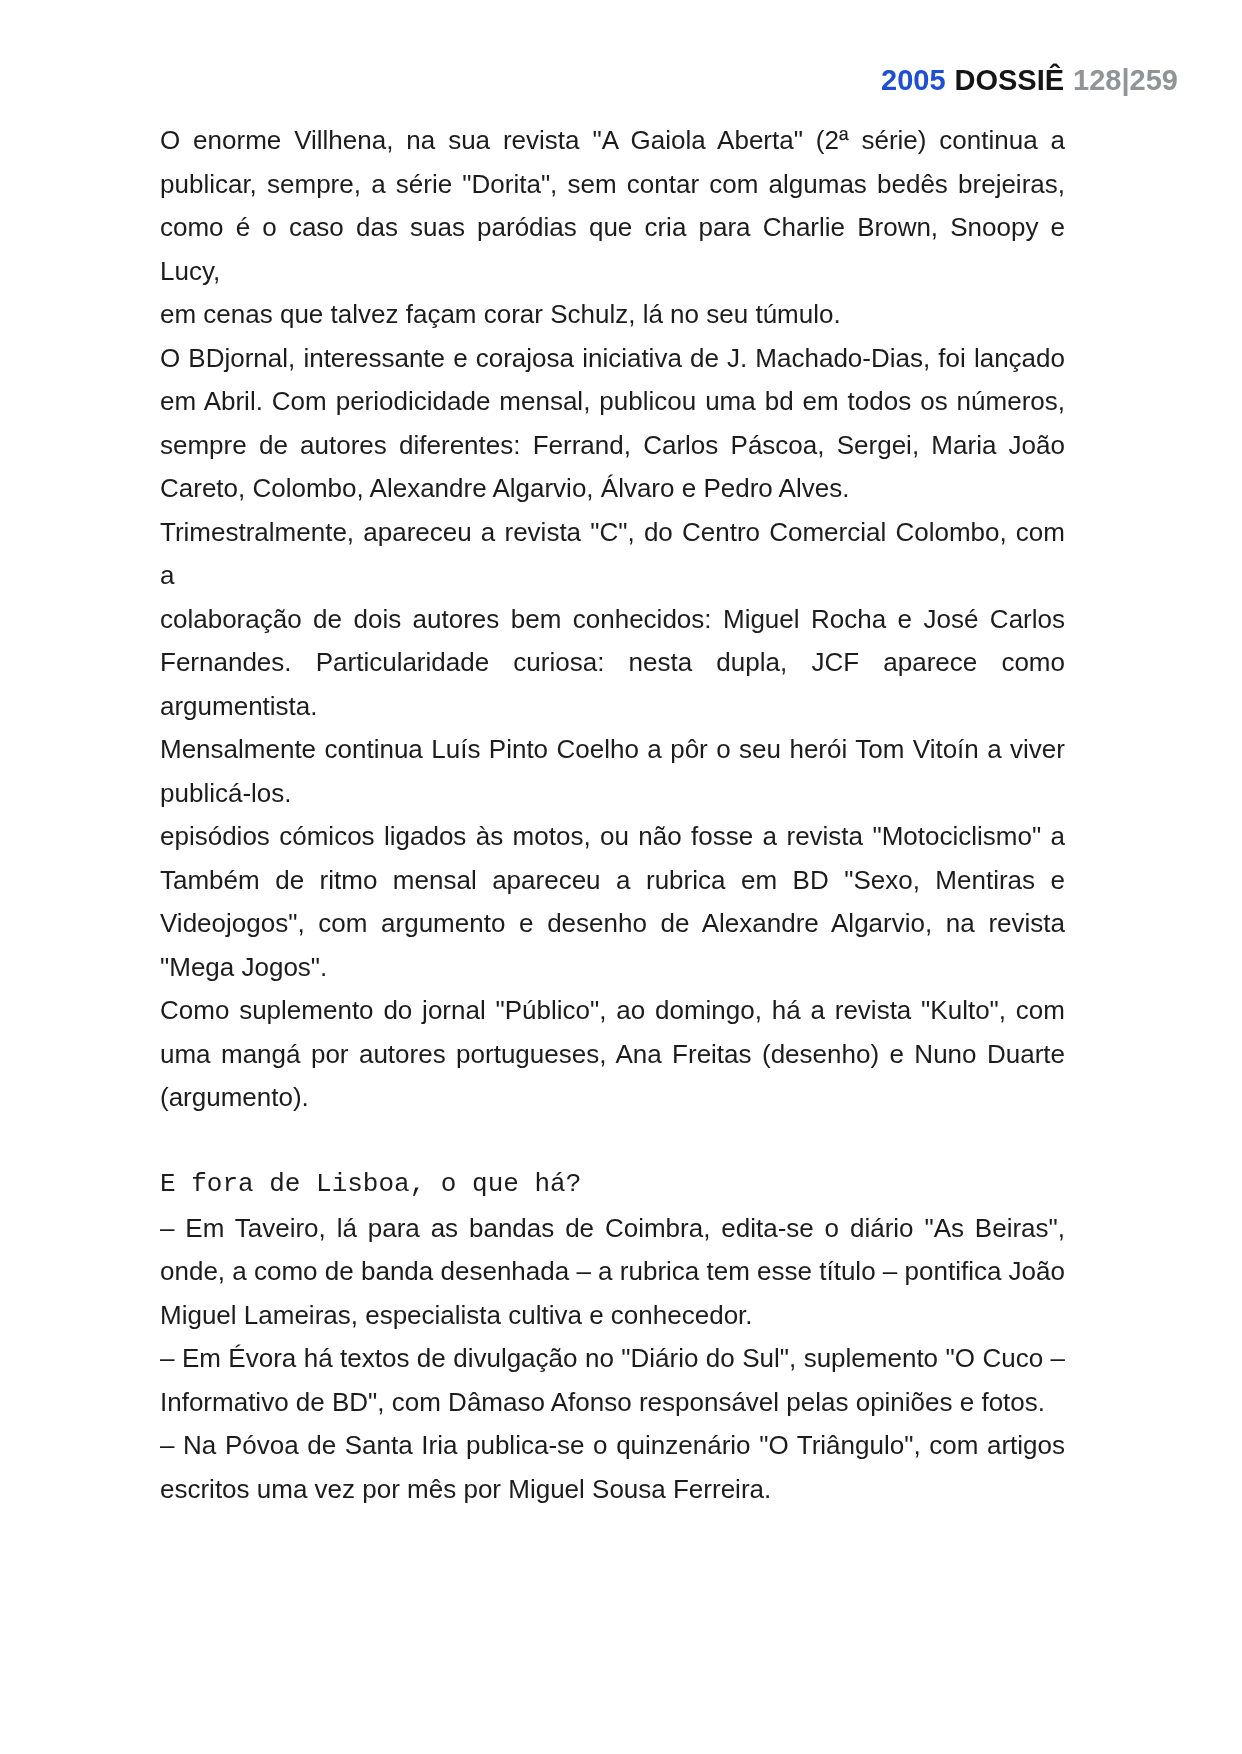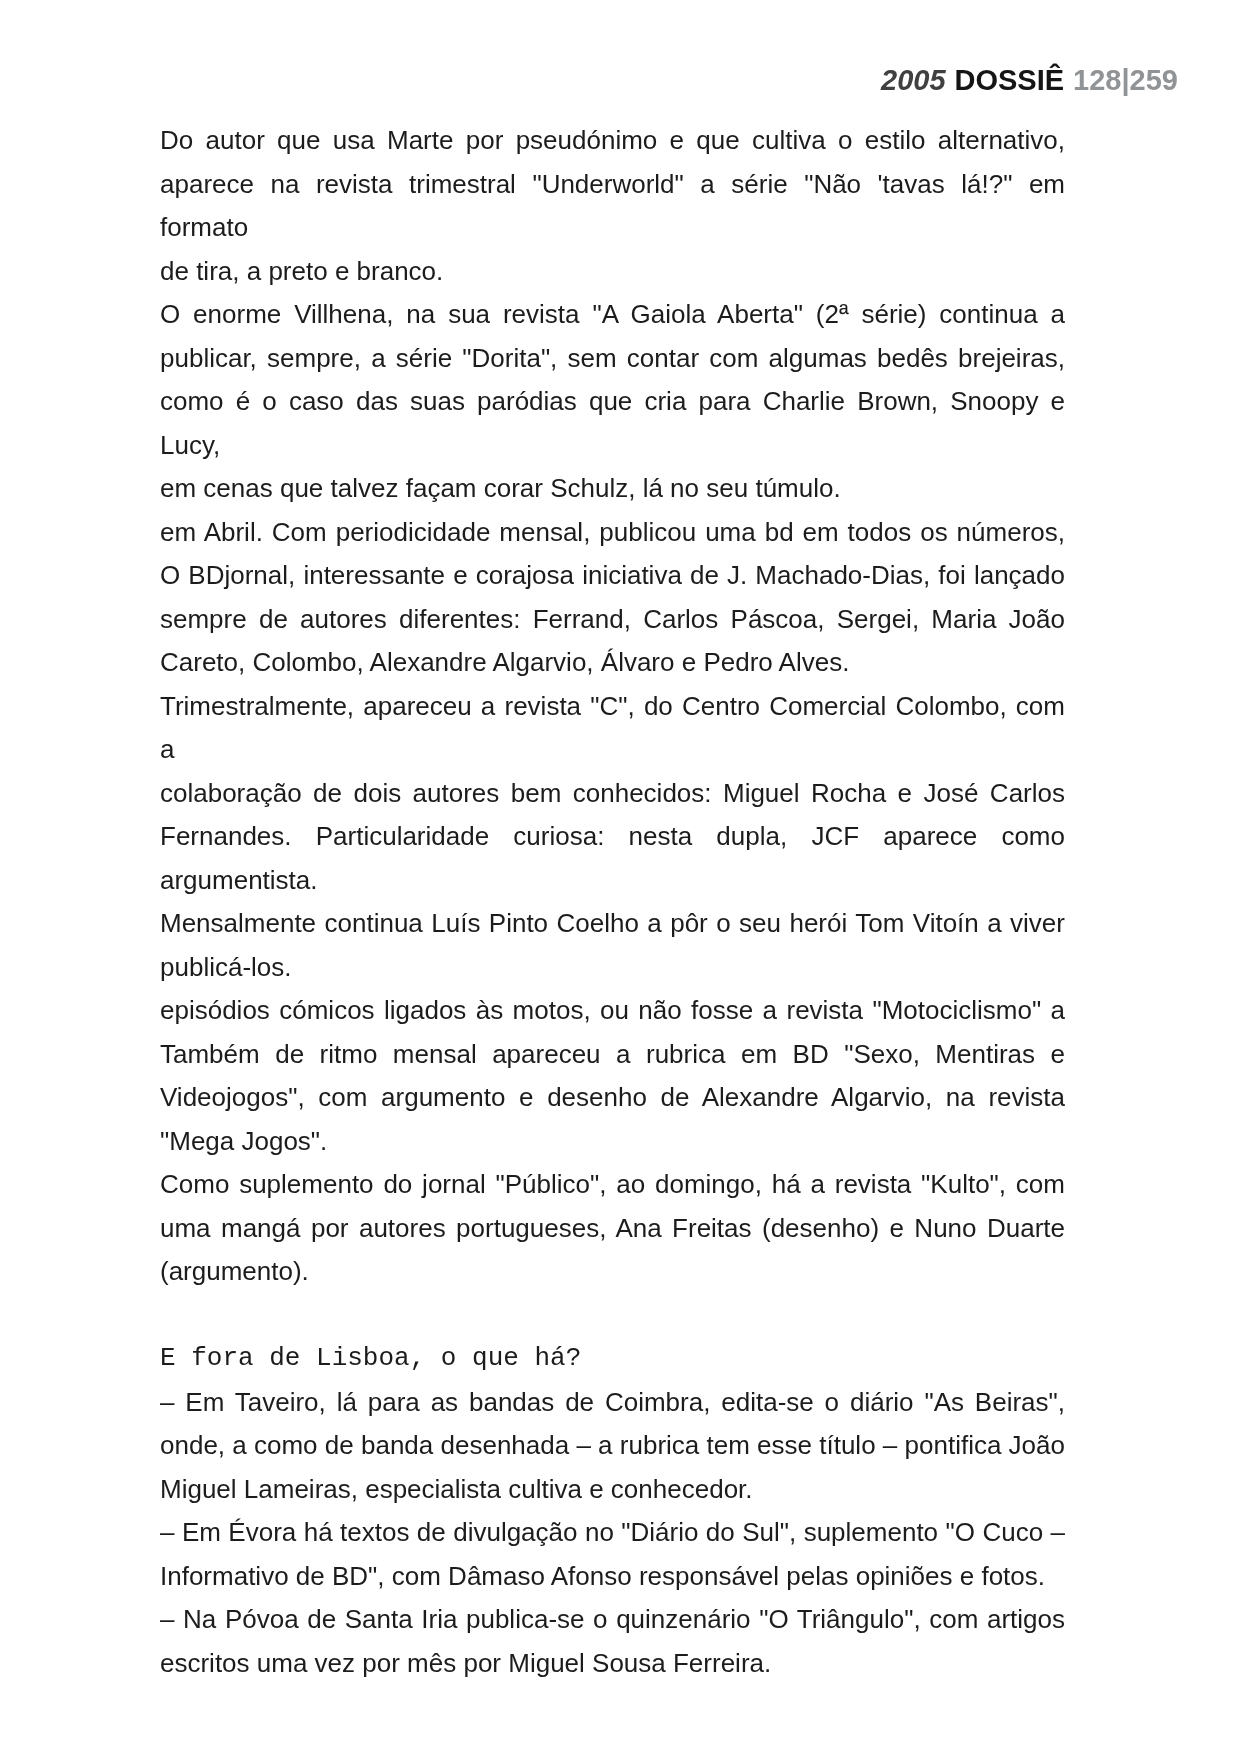--- a/index.html
+++ b/index.html
@@ -17,21 +17,21 @@
   }
   .header {
     position: absolute;
     top: 62px;
     right: 64px;
     font-size: 29px;
     font-weight: bold;
     white-space: nowrap;
     line-height: 36px;
   }
-  .header .year    { color: #404040; font-style: italic; }
+  .header .year    { color: #1d4ed8; }
   .header .section { color: #151515; margin-left: 9px; text-align: center; }
   .header .pages   { color: #919497; margin-left: 9px; }
   .textcol {
     position: absolute;
     left: 160px;
     top: 119px;
     width: 905px;
     font-size: 26px;
     line-height: 43.5px;
     color: #1C1C1C;
@@ -51,33 +51,28 @@
 <body>
 
 <div class="page">
 
   <div class="header">
     <span class="year">2005</span><span class="section">DOSSIÊ</span><span class="pages">128|259</span>
   </div>
 
   <div class="textcol">
       <div class="paragraph">
-        <div class="line">Do autor que usa Marte por pseudónimo e que cultiva o estilo alternativo,</div>
-        <div class="line">aparece na revista trimestral "Underworld" a série "Não 'tavas lá!?" em formato</div>
-        <div class="line last">de tira, a preto e branco.</div>
-      </div>
-      <div class="paragraph">
         <div class="line">O enorme Villhena, na sua revista "A Gaiola Aberta" (2ª série) continua a</div>
         <div class="line">publicar, sempre, a série "Dorita", sem contar com algumas bedês brejeiras,</div>
         <div class="line">como é o caso das suas paródias que cria para Charlie Brown, Snoopy e Lucy,</div>
         <div class="line last">em cenas que talvez façam corar Schulz, lá no seu túmulo.</div>
       </div>
       <div class="paragraph">
+        <div class="line">O BDjornal, interessante e corajosa iniciativa de J. Machado-Dias, foi lançado</div>
         <div class="line">em Abril. Com periodicidade mensal, publicou uma bd em todos os números,</div>
-        <div class="line">O BDjornal, interessante e corajosa iniciativa de J. Machado-Dias, foi lançado</div>
         <div class="line">sempre de autores diferentes: Ferrand, Carlos Páscoa, Sergei, Maria João</div>
         <div class="line last">Careto, Colombo, Alexandre Algarvio, Álvaro e Pedro Alves.</div>
       </div>
       <div class="paragraph">
         <div class="line">Trimestralmente, apareceu a revista "C", do Centro Comercial Colombo, com a</div>
         <div class="line">colaboração de dois autores bem conhecidos: Miguel Rocha e José Carlos</div>
         <div class="line">Fernandes. Particularidade curiosa: nesta dupla, JCF aparece como</div>
         <div class="line last">argumentista.</div>
       </div>
       <div class="paragraph">

